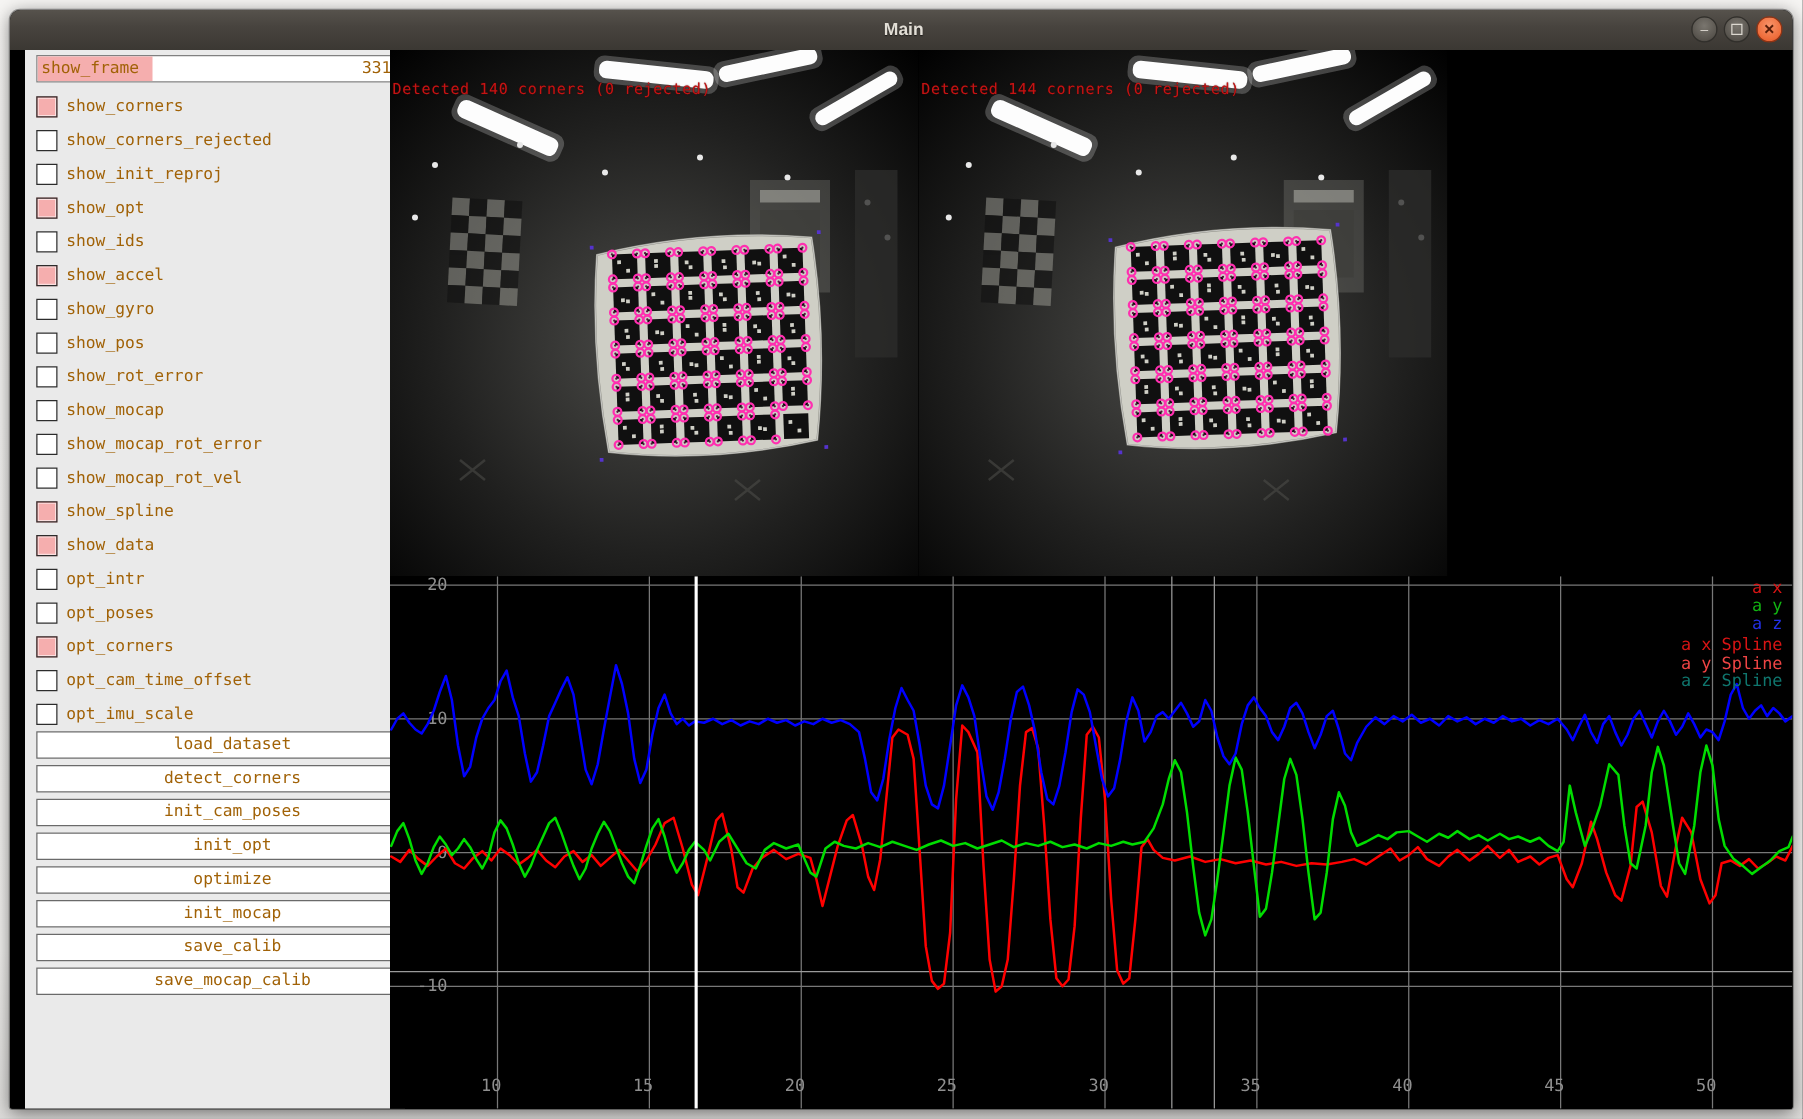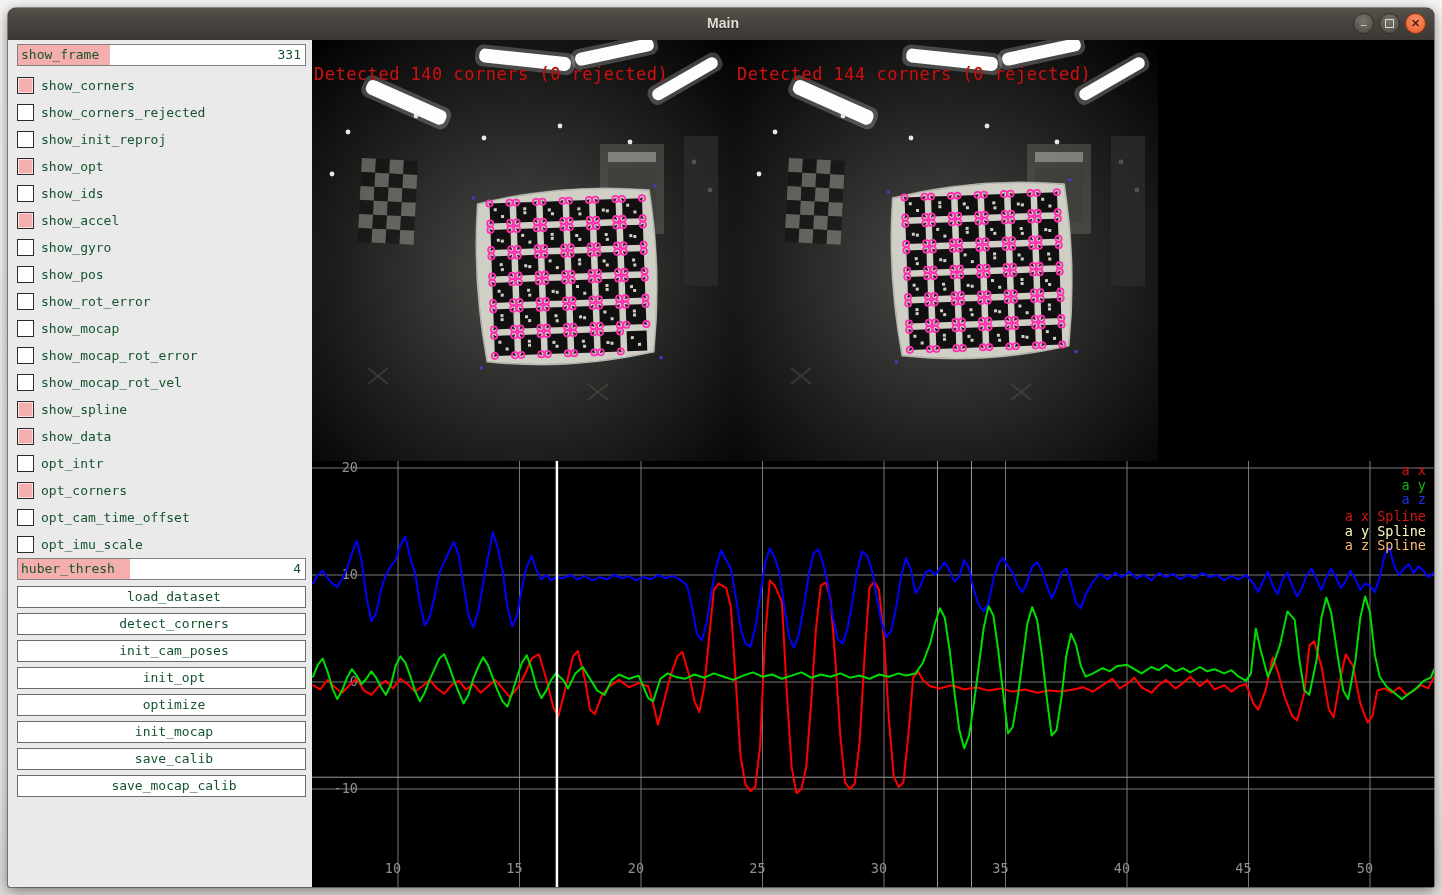--- a/index.html
+++ b/index.html
@@ -33,23 +33,23 @@
     background:radial-gradient(circle at 50% 35%, #7a766f, #57534d 70%, #45423d 100%);
     border:1px solid #312f2b;box-sizing:border-box;cursor:pointer;
   }
   .wbtn.close{
     background:radial-gradient(circle at 50% 35%, #f8946a, #ef6e3c 65%, #d9552a 100%);
     border:1px solid #8f3314;color:#5a1d08;font-weight:bold;
   }
   .wbtn .sq{width:7px;height:7px;border:1.5px solid #dcd8d0;display:block;}
   .body{position:absolute;left:0;top:32px;right:0;bottom:0;background:#000;}
   .panel{
-    position:absolute;left:0;top:0;width:304px;height:847px;
+    position:absolute;left:12px;top:0;width:304px;height:847px;
     background:#eaeaea;box-sizing:border-box;padding:4px 6px 0 9px;
-    font-size:13px;color:#14532d;
+    font-size:13px;color:#a16207;
   }
   .slider-box{
     position:relative;height:20px;border:1px solid #808080;background:#fff;
     margin-bottom:6px;overflow:hidden;
   }
   .slider-fill{position:absolute;left:0;top:0;bottom:0;}
   .slider-label{position:absolute;left:3px;top:2px;}
   .slider-value{position:absolute;right:4px;top:2px;}
   .cb-row{height:27px;display:flex;align-items:center;}
   .cb-box{
@@ -60,21 +60,21 @@
     height:20px;border:1px solid #6a6a6a;background:#fff;margin-bottom:5px;
     text-align:center;line-height:20px;cursor:pointer;
     box-shadow:0 1px 0 rgba(255,255,255,.7) inset;
     padding-left:25px;
   }
   .main{position:absolute;left:304px;top:0;width:1122px;height:847px;background:#000;}
   .cameras{position:absolute;left:0;top:0;height:421px;width:1122px;display:flex;}
   .camera{position:relative;width:423px;height:421px;flex:none;background:#000;overflow:hidden;}
   .cam-filler{flex:1;background:#000;}
   .overlay-text{
-    position:absolute;left:2px;top:24px;color:#c51414;font-size:17px;
+    position:absolute;left:2px;top:24px;color:#c51414;font-size:12px;
     letter-spacing:.5px;text-shadow:0 0 1px #500;
   }
   .plot{position:absolute;left:0;top:421px;width:1122px;height:426px;background:#000;}
   .plot svg{position:absolute;left:0;top:0;}
   .legend{position:absolute;right:8px;text-align:right;font-size:13.5px;line-height:14.5px;white-space:pre;}
   .legend1{top:2px;}
   .legend2{top:48px;}
 </style>
 </head>
 <body>
@@ -155,35 +155,34 @@
         </div>
         <div class="cb-row">
           <span class="cb-box" style="background: rgb(245, 174, 174);"></span>
           <span>show_data</span>
         </div>
         <div class="cb-row">
           <span class="cb-box"></span>
           <span>opt_intr</span>
         </div>
         <div class="cb-row">
+          <span class="cb-box"></span>
+          <span>opt_poses</span>
+        </div>
+        <div class="cb-row">
           <span class="cb-box" style="background: rgb(245, 174, 174);"></span>
           <span>opt_corners</span>
         </div>
         <div class="cb-row">
           <span class="cb-box"></span>
           <span>opt_cam_time_offset</span>
         </div>
         <div class="cb-row">
           <span class="cb-box"></span>
           <span>opt_imu_scale</span>
-        </div>
-        <div class="slider-box">
-          <div class="slider-fill" style="width: 39%; background: rgb(245, 174, 174);"></div>
-          <span class="slider-label">huber_thresh</span>
-          <span class="slider-value">4</span>
         </div>
         <div class="btn">load_dataset</div>
         <div class="btn">detect_corners</div>
         <div class="btn">init_cam_poses</div>
         <div class="btn">init_opt</div>
         <div class="btn">optimize</div>
         <div class="btn">init_mocap</div>
         <div class="btn">save_calib</div>
         <div class="btn">save_mocap_calib</div>
       </div>
@@ -1162,17 +1161,17 @@
             <text x="46" y="11" fill="#8f8f8f" font-size="13.5" text-anchor="end" font-family="DejaVu Sans Mono, monospace">20</text>
             <text x="46" y="118" fill="#8f8f8f" font-size="13.5" text-anchor="end" font-family="DejaVu Sans Mono, monospace">10</text>
             <text x="46" y="225" fill="#8f8f8f" font-size="13.5" text-anchor="end" font-family="DejaVu Sans Mono, monospace">0</text>
             <text x="46" y="332" fill="#8f8f8f" font-size="13.5" text-anchor="end" font-family="DejaVu Sans Mono, monospace">-10</text>
             <polyline points="1.0,224.2 8.2,228.5 15.5,218.9 22.8,226.3 30.1,231.7 37.4,224.2 44.7,217.8 52.0,229.6 59.3,233.8 66.6,225.3 73.8,219.9 81.1,227.4 88.4,217.8 95.7,223.1 103.0,230.6 110.3,225.3 117.6,218.9 124.9,227.4 132.2,232.8 139.5,224.2 146.8,219.9 154.0,228.5 161.3,223.1 168.6,231.7 175.9,225.3 183.2,218.9 190.5,227.4 197.8,236.0 205.1,227.4 212.4,214.6 219.7,197.5 226.9,193.2 234.2,217.8 241.5,246.7 246.4,255.2 253.7,226.3 261.0,195.3 265.8,190.0 273.1,218.9 278.0,248.8 282.8,253.1 290.1,233.8 297.4,225.3 307.1,218.9 316.9,226.3 326.6,222.1 336.3,225.3 341.1,242.4 346.0,263.8 350.9,244.5 358.2,215.7 365.4,195.3 370.3,191.0 377.6,215.7 382.5,240.3 387.3,251.0 392.2,226.3 397.0,178.2 401.9,129.0 406.8,122.6 414.1,126.8 418.9,146.1 423.8,221.0 428.6,295.9 433.5,323.7 438.4,330.1 443.2,325.9 448.1,285.2 452.9,178.2 457.8,119.4 462.7,124.7 469.9,140.8 474.8,231.7 479.7,306.6 484.5,332.3 489.4,328.0 494.2,306.6 499.1,242.4 504.0,167.5 508.8,124.7 513.7,121.5 518.5,137.5 523.4,199.6 528.3,274.5 533.1,321.6 538.0,328.0 542.8,322.6 547.7,279.9 552.6,194.3 557.4,126.8 562.3,120.4 567.1,129.0 572.0,178.2 576.9,258.4 581.7,315.2 586.6,325.9 591.4,321.6 596.3,274.5 601.2,216.7 606.0,210.3 610.9,218.9 618.2,225.3 627.9,227.4 640.0,224.2 652.2,228.5 664.3,226.3 676.5,229.6 688.6,227.4 700.8,230.6 712.9,228.5 725.1,231.7 737.2,229.6 749.4,230.6 761.5,228.5 771.3,226.3 781.0,230.6 790.7,224.2 800.4,217.8 807.7,227.4 815.0,223.1 822.3,216.7 829.6,226.3 839.3,231.7 846.6,224.2 853.9,218.9 863.6,227.4 870.9,222.1 878.2,215.7 887.9,225.3 895.2,218.9 902.5,228.5 912.2,224.2 919.5,230.6 926.8,225.3 934.1,223.1 941.4,242.4 946.2,248.8 953.5,229.6 960.8,196.4 965.7,210.3 973.0,237.1 980.2,255.2 985.1,259.5 992.4,231.7 997.3,184.6 1002.1,180.3 1009.4,204.9 1016.7,247.8 1021.6,256.3 1028.8,215.7 1033.7,193.2 1041.0,204.9 1048.3,242.4 1055.6,261.7 1060.4,255.2 1065.3,229.6 1072.6,227.4 1079.9,231.7 1087.2,226.3 1094.5,233.8 1101.7,229.6 1109.0,224.2 1116.3,227.4 1122.2,215.7" fill="none" stroke="#ff0000" stroke-width="2" stroke-linejoin="round" stroke-linecap="round"></polyline>
             <polyline points="1.0,215.7 5.8,203.9 10.7,197.5 15.5,210.3 20.4,227.4 25.3,238.1 30.1,229.6 35.0,216.7 39.8,208.2 44.7,214.6 49.5,223.1 54.4,217.8 59.3,210.3 64.1,216.7 69.0,226.3 73.8,233.8 78.7,224.2 83.6,204.9 88.4,195.3 93.3,201.7 98.2,214.6 103.0,229.6 107.9,240.3 112.7,231.7 117.6,218.9 122.5,208.2 127.3,197.5 132.2,193.2 137.0,204.9 141.9,218.9 146.8,231.7 151.6,242.4 156.5,233.8 161.3,217.8 166.2,206.0 171.1,196.4 175.9,203.9 180.8,216.7 185.6,229.6 190.5,240.3 195.4,245.6 200.2,231.7 205.1,215.7 209.9,201.7 214.8,194.3 219.7,208.2 224.5,226.3 229.4,237.1 234.2,229.6 239.1,218.9 244.0,212.4 251.2,218.9 256.1,227.4 263.4,212.4 270.7,206.0 278.0,217.8 285.3,229.6 292.6,233.8 299.8,218.9 307.1,213.5 316.9,217.8 326.6,214.6 336.3,237.1 341.1,240.3 348.4,217.8 355.7,212.4 363.0,215.7 372.7,217.8 382.5,213.5 392.2,216.7 401.9,212.4 411.6,215.7 421.3,218.9 431.1,214.6 440.8,211.4 450.5,215.7 460.2,213.5 469.9,217.8 479.7,214.6 489.4,211.4 499.1,216.7 508.8,213.5 518.5,215.7 528.3,212.4 538.0,216.7 547.7,214.6 557.4,217.8 567.1,213.5 576.9,215.7 586.6,212.4 593.9,214.6 603.6,212.4 610.9,201.7 618.2,182.5 623.0,162.2 627.9,147.2 632.8,156.8 637.6,188.9 642.5,231.7 647.3,269.1 652.2,287.3 657.1,274.5 661.9,242.4 666.8,204.9 671.6,167.5 676.5,145.0 681.4,154.7 686.2,188.9 691.1,231.7 695.9,272.4 700.8,265.9 705.6,237.1 710.5,199.6 715.4,162.2 720.2,146.1 725.1,158.9 730.0,194.3 734.8,237.1 739.7,274.5 744.5,269.1 749.4,237.1 754.3,194.3 759.1,172.8 764.0,183.6 768.8,204.9 773.7,215.7 781.0,212.4 790.7,207.1 798.0,210.3 805.3,204.9 815.0,203.9 822.3,208.2 829.6,212.4 839.3,206.0 846.6,209.2 853.9,203.9 863.6,210.3 870.9,207.1 878.2,211.4 887.9,206.0 895.2,210.3 902.5,208.2 912.2,212.4 919.5,209.2 926.8,215.7 934.1,219.9 938.9,212.4 943.8,167.5 948.6,188.9 955.9,215.7 960.8,204.9 968.1,183.6 975.4,150.4 982.7,158.9 987.5,199.6 992.4,229.6 997.3,233.8 1004.5,199.6 1009.4,156.8 1014.3,136.5 1019.1,151.4 1026.4,199.6 1031.3,229.6 1036.1,238.1 1043.4,199.6 1048.3,156.8 1053.1,135.4 1058.0,151.4 1062.9,194.3 1067.7,215.7 1075.0,226.3 1082.3,231.7 1089.6,238.1 1096.9,232.8 1104.2,227.4 1111.5,219.9 1118.8,216.7 1122.2,208.2" fill="none" stroke="#00dd00" stroke-width="2" stroke-linejoin="round" stroke-linecap="round"></polyline>
             <polyline points="1.0,122.6 5.8,114.0 10.7,109.7 15.5,117.2 20.4,122.6 25.3,125.8 30.1,118.3 35.0,107.6 39.8,92.6 44.7,79.8 49.5,99.0 54.4,135.4 59.3,160.0 64.1,152.5 69.0,129.0 73.8,114.0 78.7,105.4 83.6,99.0 88.4,84.0 93.3,75.5 98.2,96.9 103.0,111.9 107.9,141.8 112.7,164.3 117.6,156.8 122.5,135.4 127.3,111.9 132.2,101.2 137.0,90.5 141.9,80.8 146.8,94.7 151.6,124.7 156.5,154.7 161.3,166.4 166.2,150.4 171.1,122.6 175.9,96.9 180.8,71.2 185.6,86.2 190.5,109.7 195.4,146.1 200.2,165.4 205.1,154.7 209.9,126.8 214.8,105.4 219.7,94.7 224.5,109.7 229.4,118.3 234.2,114.0 239.1,119.4 244.0,116.1 251.2,117.2 258.5,114.0 265.8,118.3 273.1,115.1 280.4,119.4 287.7,116.1 295.0,118.3 302.3,114.0 309.6,117.2 316.9,115.1 324.1,119.4 331.4,116.1 338.7,118.3 346.0,114.0 353.3,117.2 360.6,115.1 367.9,118.3 375.2,124.7 380.0,146.1 384.9,172.8 389.8,179.3 394.6,162.2 399.5,130.1 404.3,105.4 409.2,89.4 414.1,99.0 418.9,107.6 423.8,135.4 428.6,167.5 433.5,182.5 438.4,185.7 443.2,167.5 448.1,135.4 452.9,103.3 457.8,87.3 462.7,96.9 467.5,111.9 472.4,146.1 477.2,176.1 482.1,186.8 486.9,172.8 491.8,146.1 496.7,114.0 501.5,92.6 506.4,88.3 511.3,103.3 516.1,124.7 521.0,156.8 525.8,178.2 530.7,182.5 535.5,167.5 540.4,140.8 545.3,108.7 550.1,90.5 555.0,94.7 559.9,108.7 564.7,135.4 569.6,162.2 574.4,176.1 579.3,169.6 584.2,146.1 589.0,116.1 593.9,96.9 598.7,107.6 603.6,132.2 608.5,124.7 613.3,111.9 618.2,108.7 623.0,114.0 627.9,107.6 632.8,101.2 637.6,109.7 642.5,120.4 647.3,116.1 652.2,99.0 657.1,107.6 661.9,129.0 666.8,144.0 671.6,150.4 676.5,141.8 681.4,118.3 686.2,103.3 691.1,96.9 695.9,105.4 700.8,111.9 705.6,124.7 710.5,131.1 715.4,120.4 720.2,105.4 725.1,101.2 730.0,109.7 734.8,124.7 739.7,137.5 744.5,126.8 749.4,111.9 754.3,107.6 759.1,122.6 764.0,141.8 768.8,147.2 773.7,133.3 781.0,120.4 788.3,112.9 795.6,118.3 802.9,111.9 810.1,116.1 817.4,110.8 824.7,117.2 832.0,114.0 839.3,119.4 846.6,111.9 853.9,116.1 861.2,112.9 868.5,118.3 875.8,114.0 883.0,117.2 890.3,111.9 897.6,116.1 904.9,114.0 912.2,119.4 919.5,115.1 926.8,118.3 934.1,114.0 941.4,122.6 946.2,131.1 951.1,120.4 955.9,110.8 960.8,124.7 965.7,133.3 970.5,118.3 975.4,111.9 980.2,124.7 985.1,135.4 990.0,126.8 994.8,114.0 999.7,107.6 1004.5,118.3 1009.4,129.0 1014.3,116.1 1019.1,107.6 1024.0,116.1 1028.8,126.8 1033.7,120.4 1038.6,109.7 1043.4,118.3 1048.3,129.0 1053.1,122.6 1058.0,124.7 1062.9,131.1 1067.7,116.1 1072.6,94.7 1077.4,86.2 1082.3,105.4 1087.2,114.0 1092.0,107.6 1096.9,103.3 1101.7,111.9 1106.6,105.4 1111.5,109.7 1116.3,116.1 1122.2,111.9" fill="none" stroke="#0000ff" stroke-width="2" stroke-linejoin="round" stroke-linecap="round"></polyline>
             <line x1="244.922" y1="0" x2="244.922" y2="426" stroke="#ffffff" stroke-width="2.5"></line>
           </svg>
         <div class="legend legend1" id="legend1"><div style="color: rgb(216, 20, 20);">a x</div><div style="color: rgb(18, 180, 18);">a y</div><div style="color: rgb(35, 48, 232);">a z</div></div>
-        <div class="legend legend2" id="legend2"><div style="color: rgb(216, 20, 20);">a x Spline</div><div style="color: #fef9c3;">a y Spline</div><div style="color: #fdba74;">a z Spline</div></div>
+        <div class="legend legend2" id="legend2"><div style="color: rgb(216, 20, 20);">a x Spline</div><div style="color: #ef4444;">a y Spline</div><div style="color: #0f766e;">a z Spline</div></div>
       </div>
     </div>
   </div>
 </div>
 
 </body></html>

